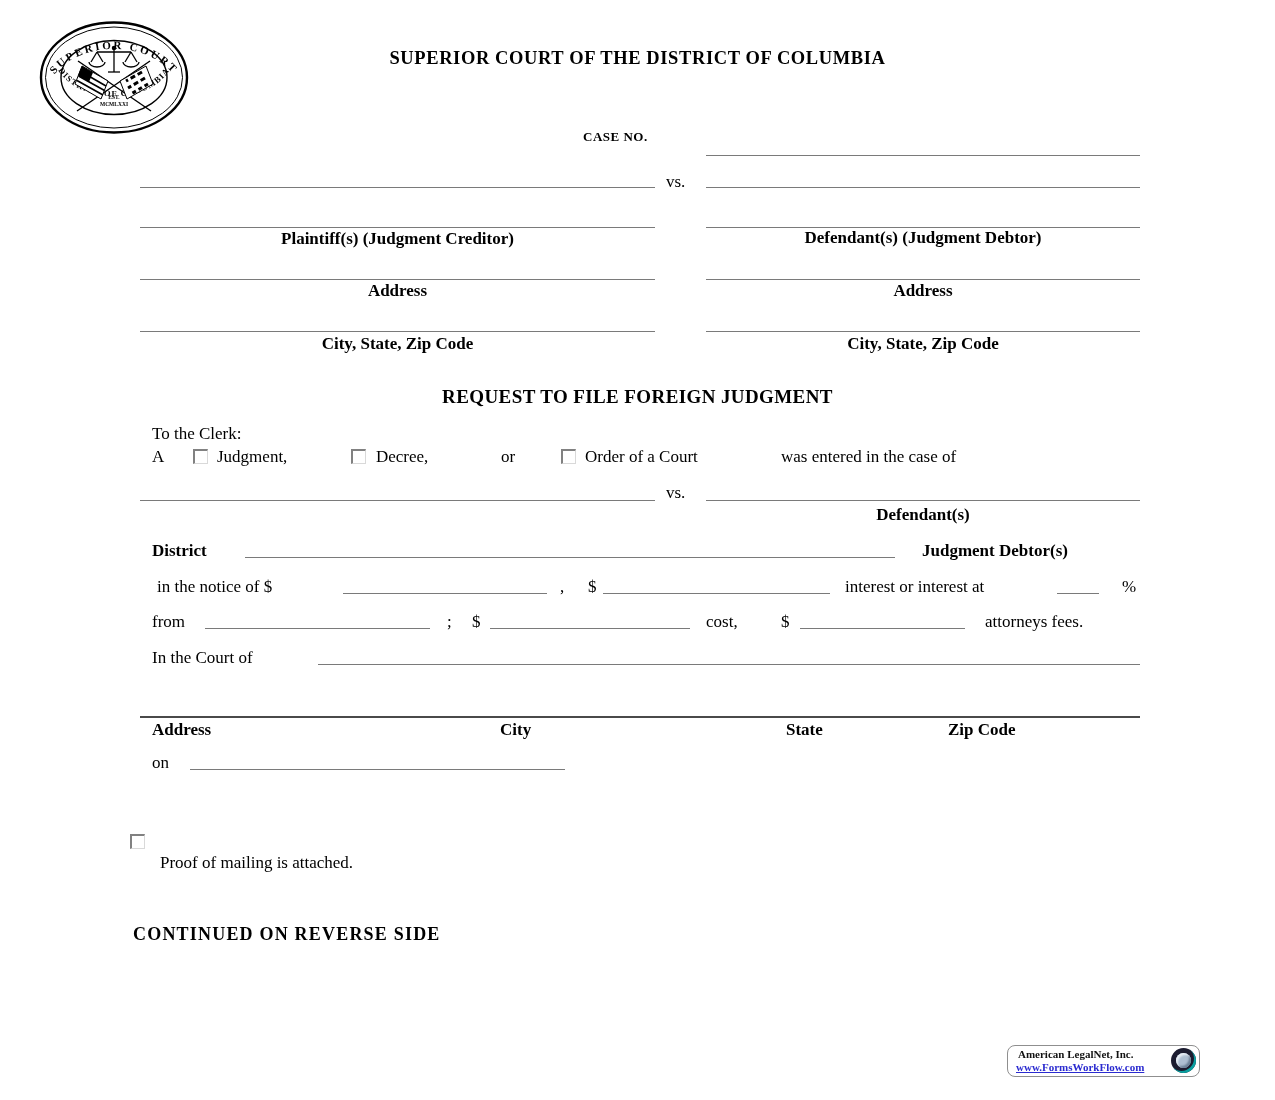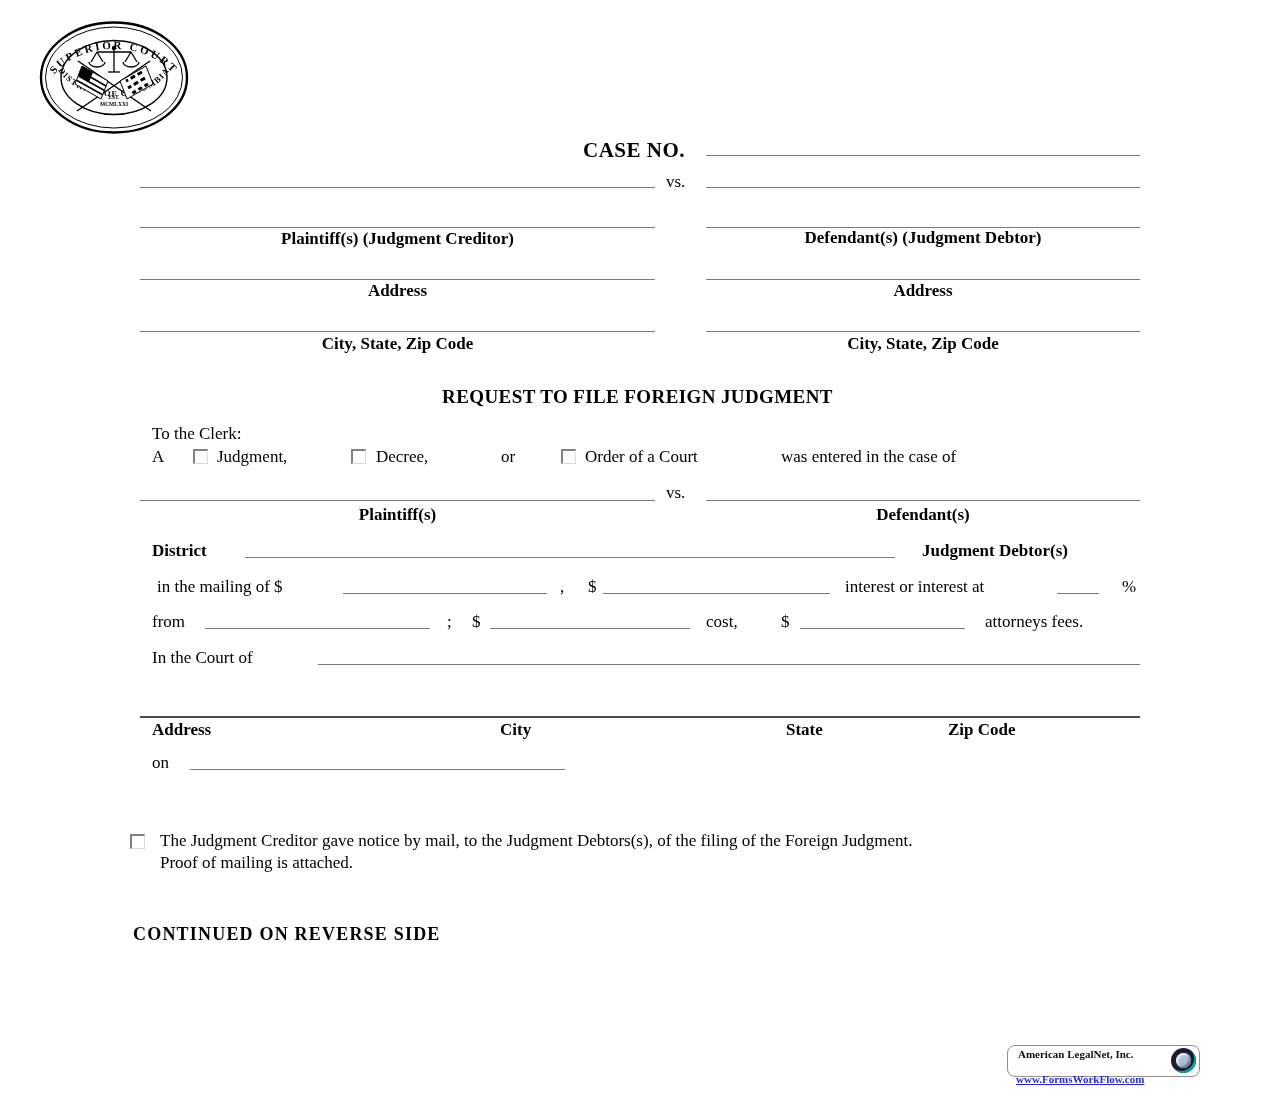--- a/index.html
+++ b/index.html
@@ -16,21 +16,21 @@
       border-color:#818181 #d9d9d9 #d9d9d9 #818181;}
   .hdr-title{position:absolute;left:0;width:1275px;text-align:center;
       font-size:18.5px;font-weight:bold;letter-spacing:.6px;}
   .form-title{position:absolute;left:0;width:1275px;text-align:center;
       font-size:19px;font-weight:bold;letter-spacing:.4px;}
   .continued{position:absolute;font-size:18px;font-weight:bold;letter-spacing:1.2px;}
   .vendor-box{position:absolute;left:1007px;top:1045px;width:191px;height:30px;
       border:1px solid #8f8f8f;border-radius:8px;background:#fff;}
   .vendor-name{position:absolute;left:10px;top:2px;font-size:11px;font-weight:bold;color:#111;}
   .vendor-url{position:absolute;left:8px;top:15px;font-size:11px;font-weight:bold;
-      color:#2b2bd0;text-decoration:underline;margin-top:12px;}
+      color:#2b2bd0;text-decoration:underline;}
   .globe-outer{position:absolute;right:3px;top:2px;width:25px;height:25px;border-radius:50%;
       background:#1c1c30;box-shadow:inset -2px -2px 0 #0aa0a0;}
   .globe-inner{position:absolute;left:5px;top:5px;width:15px;height:15px;border-radius:50%;
       background:#aebfd2;box-shadow:inset 2px 2px 2px #e8eef5, inset -2px -2px 2px #6a7f96;}
 </style>
 </head>
 <body>
 
 <div id="page">
 
@@ -72,22 +72,23 @@
       <line x1="39" y1="60.5" x2="65" y2="75" stroke="#000" stroke-width="1.6"></line>
       <path d="M 108 46 L 82 61 L 89 79 L 115 64 Z" fill="#fff" stroke="#000" stroke-width="1"></path>
       <line x1="104" y1="52" x2="88" y2="61" stroke="#000" stroke-width="3" stroke-dasharray="5 3"></line>
       <line x1="107" y1="58" x2="90" y2="68" stroke="#000" stroke-width="3" stroke-dasharray="5 3"></line>
       <line x1="110" y1="64" x2="93" y2="74" stroke="#000" stroke-width="3" stroke-dasharray="4 3"></line>
     </g>
     <text x="76" y="79" font-size="5.5" font-weight="bold" text-anchor="middle" font-family="'Liberation Serif',serif">EST.</text>
     <text x="76" y="86" font-size="5.5" font-weight="bold" text-anchor="middle" font-family="'Liberation Serif',serif">MCMLXXI</text>
   </svg>
 
+  <div class="hdr-title" style="top:48px">SUPERIOR COURT OF THE DISTRICT OF COLUMBIA</div>
 
-  <div class="t bl" style="left:583px;top:138px;font-size:21px;letter-spacing:.5px">CASE NO.</div>
+  <div class="t bl" style="left:583px;top:130px;font-size:13px;letter-spacing:.5px">CASE NO.</div>
   <div class="fline" style="left:706px;top:155px;width:434px"></div>
 
   <div class="t" style="left:666px;top:172px">vs.</div>
   <div class="fline" style="left:140px;top:187px;width:515px"></div>
   <div class="fline" style="left:706px;top:187px;width:434px"></div>
 
   <div class="fline" style="left:140px;top:227px;width:515px"></div>
   <div class="fline" style="left:706px;top:227px;width:434px"></div>
   <div class="t bl ctr" style="left:140px;top:229px;width:515px">Plaintiff(s) (Judgment Creditor)</div>
   <div class="t bl ctr" style="left:706px;top:228px;width:434px">Defendant(s) (Judgment Debtor)</div>
@@ -112,28 +113,27 @@
   <span class="cb" style="left:351px;top:449px"></span>
   <div class="t" style="left:376px;top:447px">Decree,</div>
   <div class="t" style="left:501px;top:447px">or</div>
   <span class="cb" style="left:561px;top:449px"></span>
   <div class="t" style="left:585px;top:447px">Order of a Court</div>
   <div class="t" style="left:781px;top:447px">was entered in the case of</div>
 
   <div class="t" style="left:666px;top:483px">vs.</div>
   <div class="fline" style="left:140px;top:500px;width:515px"></div>
   <div class="fline" style="left:706px;top:500px;width:434px"></div>
-  <div class="t bl ctr" style="left:140px;top:505px;width:515px">Plaintiff(s)</div>
   <div class="t bl ctr" style="left:706px;top:505px;width:434px">Defendant(s)</div>
 
   <div class="t bl" style="left:152px;top:541px">District</div>
   <div class="fline" style="left:245px;top:557px;width:650px"></div>
   <div class="t bl" style="left:922px;top:541px">Judgment Debtor(s)</div>
 
-  <div class="t" style="left:157px;top:577px">in the mailing of $</div>
+  <div class="t" style="left:157px;top:577px">in the notice of $</div>
   <div class="fline" style="left:343px;top:593px;width:204px"></div>
   <div class="t" style="left:560px;top:577px">,</div>
   <div class="t" style="left:588px;top:577px">$</div>
   <div class="fline" style="left:603px;top:593px;width:227px"></div>
   <div class="t" style="left:845px;top:577px">interest or interest at</div>
   <div class="fline" style="left:1057px;top:593px;width:42px"></div>
   <div class="t" style="left:1122px;top:577px">%</div>
 
   <div class="t" style="left:152px;top:612px">from</div>
   <div class="fline" style="left:205px;top:628px;width:225px"></div>
@@ -152,21 +152,20 @@
   <div class="t bl" style="left:152px;top:720px">Address</div>
   <div class="t bl" style="left:500px;top:720px">City</div>
   <div class="t bl" style="left:786px;top:720px">State</div>
   <div class="t bl" style="left:948px;top:720px">Zip Code</div>
 
   <div class="t" style="left:152px;top:753px">on</div>
   <div class="fline" style="left:190px;top:769px;width:375px"></div>
 
 
   <span class="cb" style="left:130px;top:834px"></span>
-  <div class="t" style="left:160px;top:831px">The Judgment Creditor gave notice by mail, to the Judgment Debtors(s), of the filing of the Foreign Judgment.</div>
   <div class="t" style="left:160px;top:853px">Proof of mailing is attached.</div>
 
   <div class="continued" style="left:133px;top:924px">CONTINUED ON REVERSE SIDE</div>
 
   <div class="vendor-box">
     <div class="vendor-name">American LegalNet, Inc.</div>
     <div class="vendor-url">www.FormsWorkFlow.com</div>
     <div class="globe-outer">
       <div class="globe-inner"></div>
     </div>

